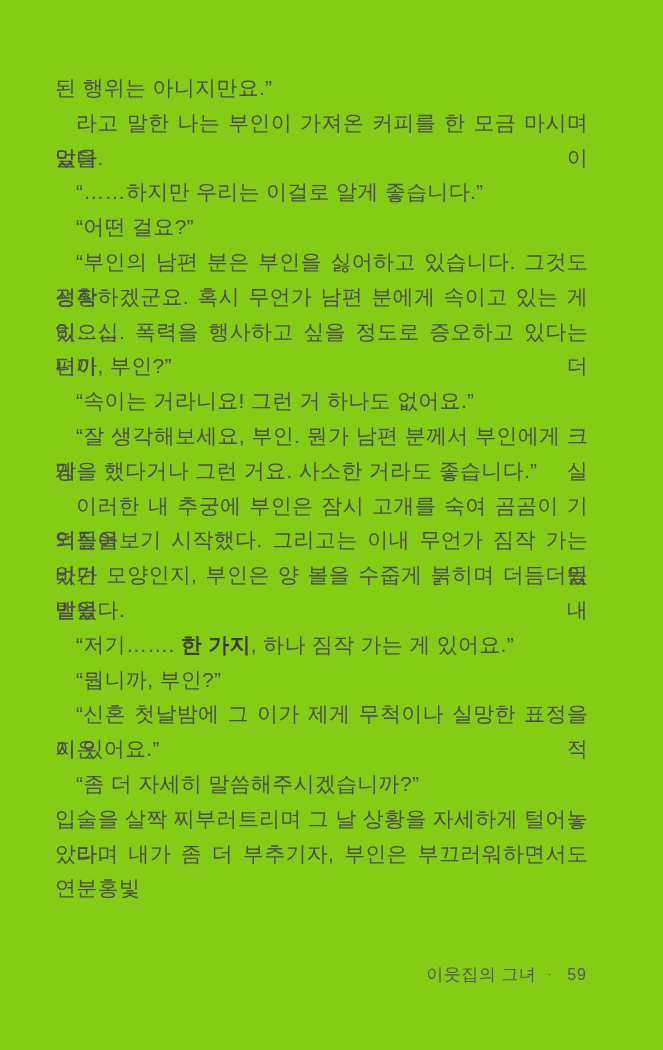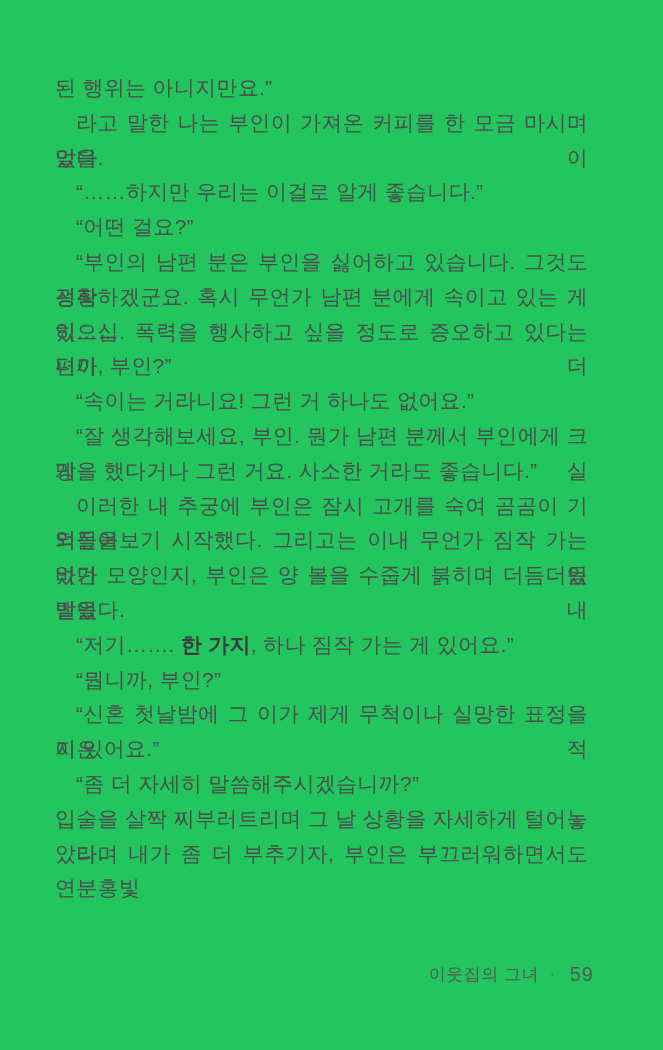--- a/index.html
+++ b/index.html
@@ -4,21 +4,21 @@
 <style>
   html, body {
     margin: 0;
     padding: 0;
     background: #ffffff;
   }
   .page {
     position: relative;
     width: 663px;
     height: 1050px;
-    background: #22c55e;
+    background: #84cc16;
     overflow: hidden;
     font-family: "Liberation Sans", sans-serif;
   }
   .text-block {
     position: absolute;
     left: 55px;
     top: 71px;
     width: 533px;
     font-size: 21px;
     line-height: 34.8px;
@@ -38,36 +38,36 @@
     text-align-last: justify;
   }
   .line b {
     font-weight: 700;
     color: #3c3c3c;
     margin-top: 48px;
   }
   .footer {
     position: absolute;
     top: 963px;
-    right: 69px;
+    right: 76px;
     font-size: 17px;
     color: #565656;
     letter-spacing: 0.5px;
     display: flex;
     align-items: center;
     margin-left: 16px;
   }
   .footer .sep {
     font-size: 13px;
     margin: 0 15px 0 11px;
     position: relative;
     top: -1px;
   }
   .footer .pagenum {
-    font-size: 20px;
+    font-size: 16px;
     letter-spacing: 1px;
   }
 </style>
 </head>
 <body>
 
 <div class="page">
 
   <div class="text-block">
     <div class="line">된 행위는 아니지만요.”</div>

